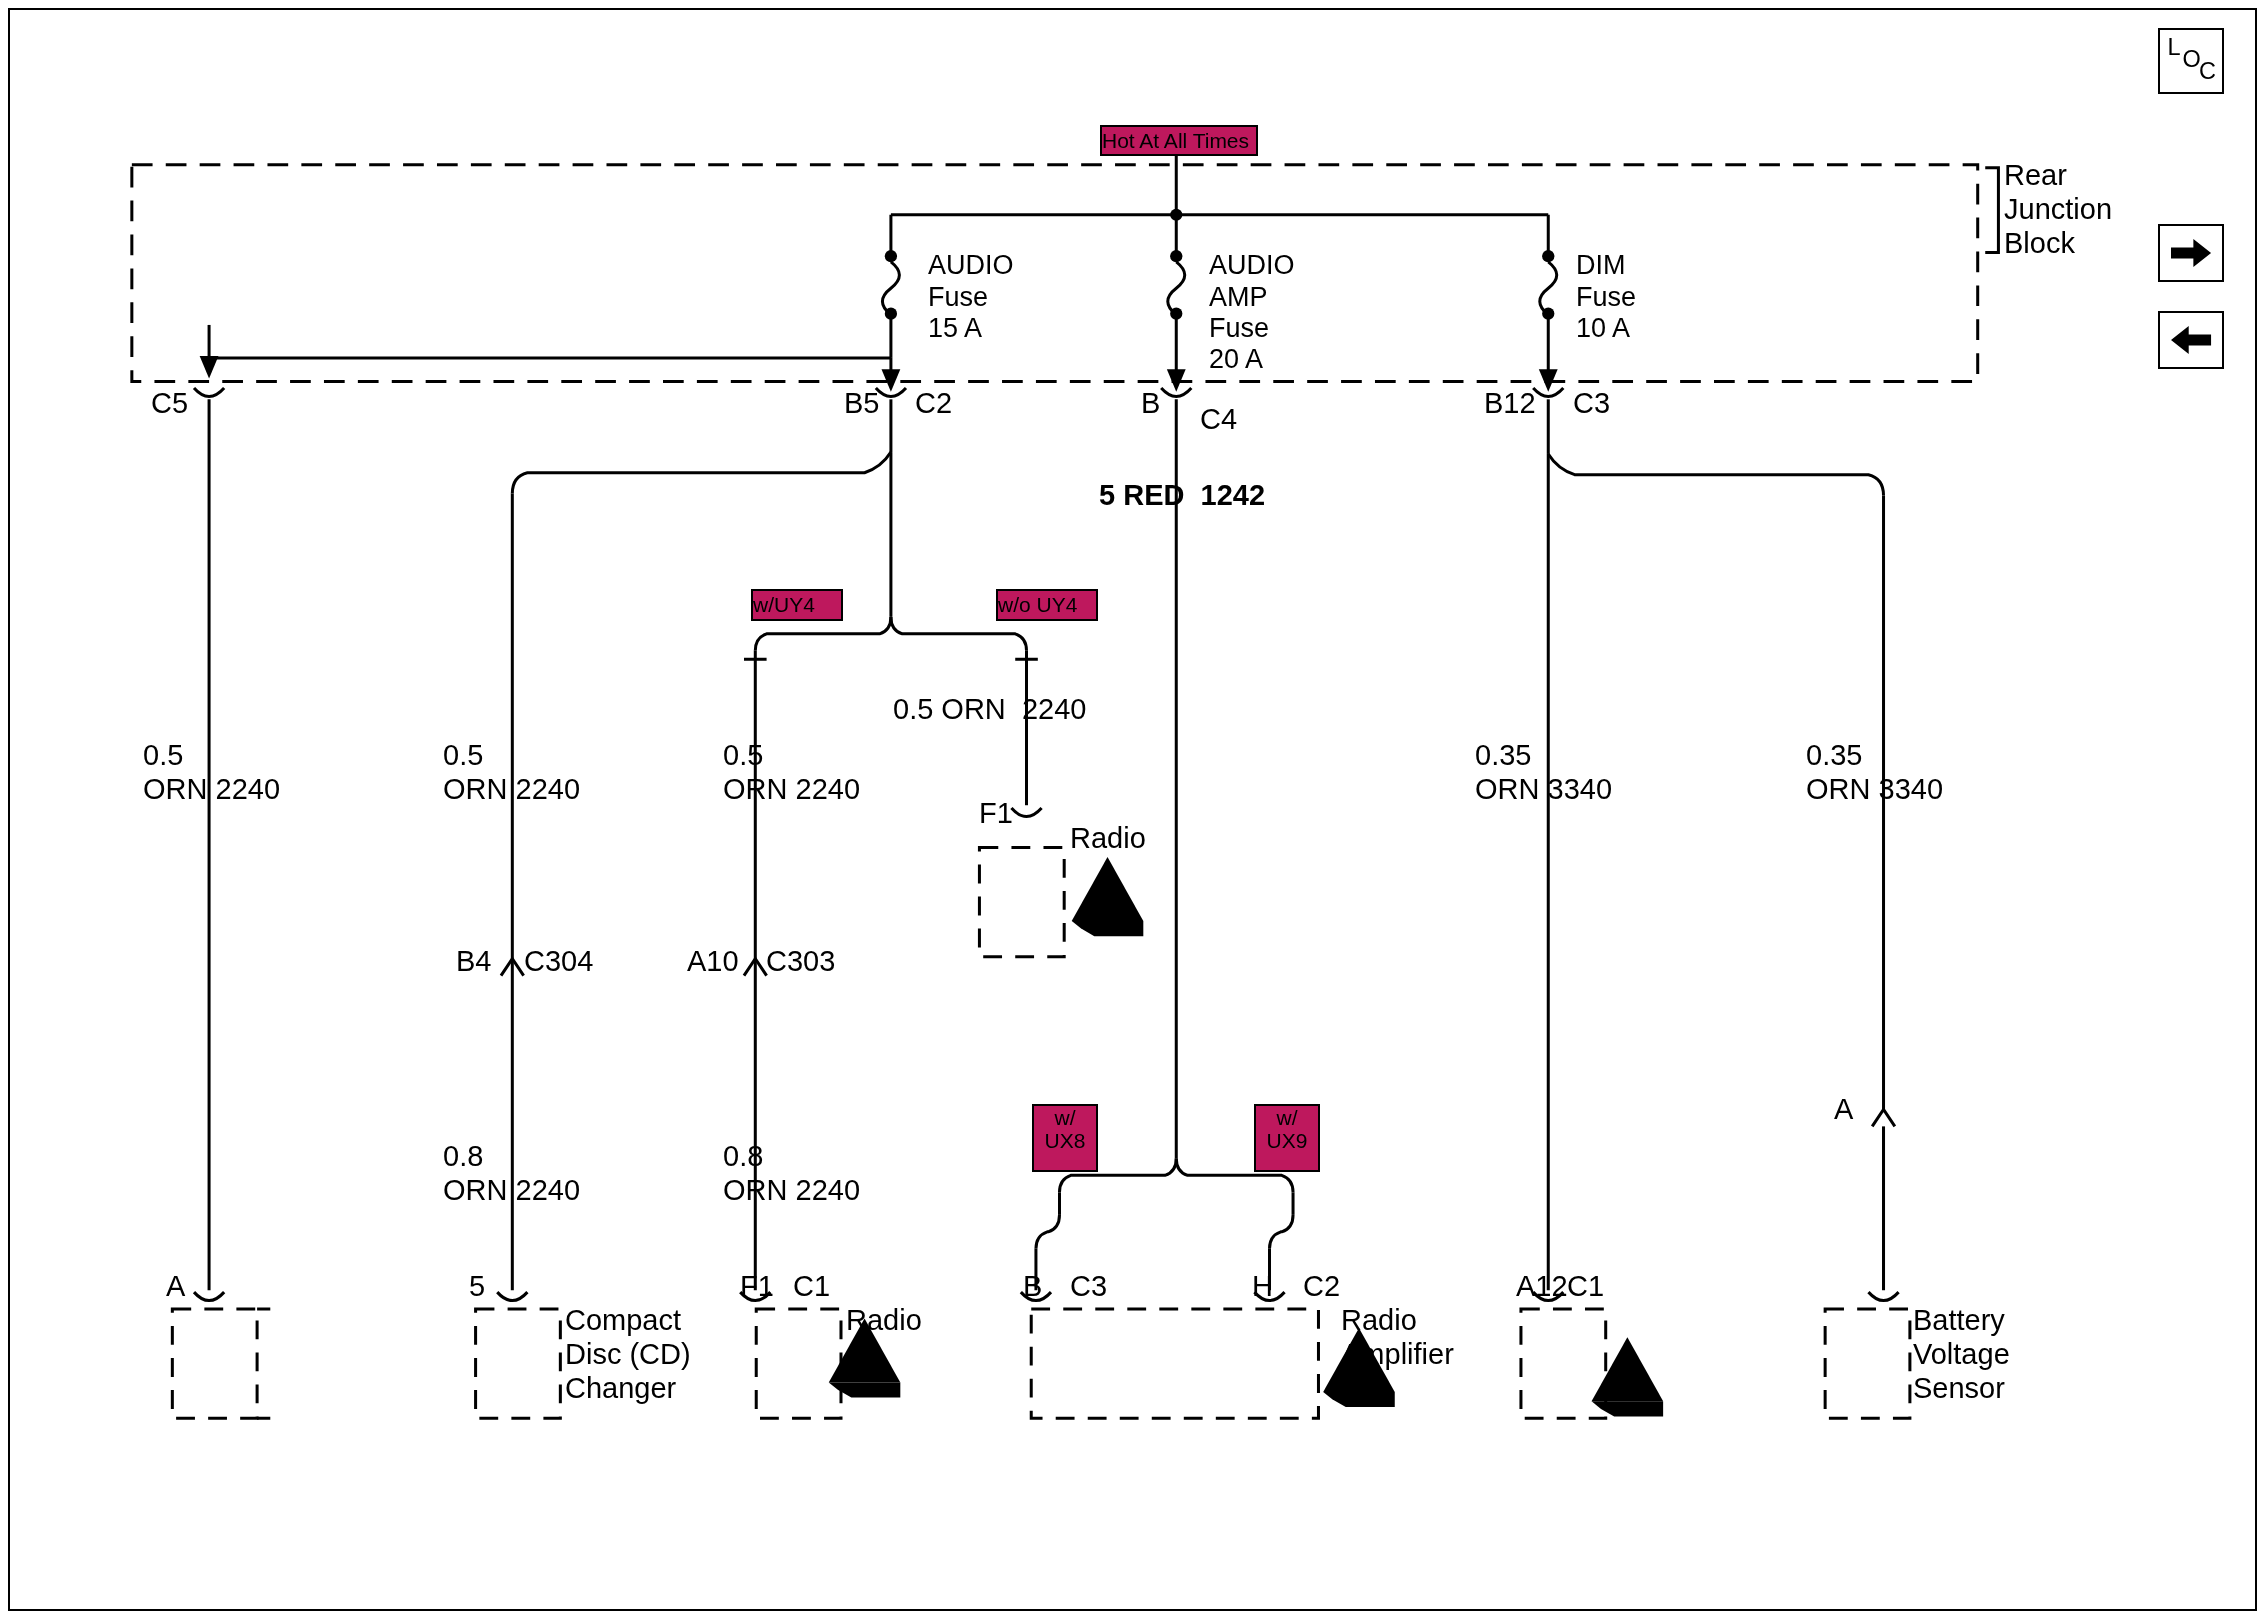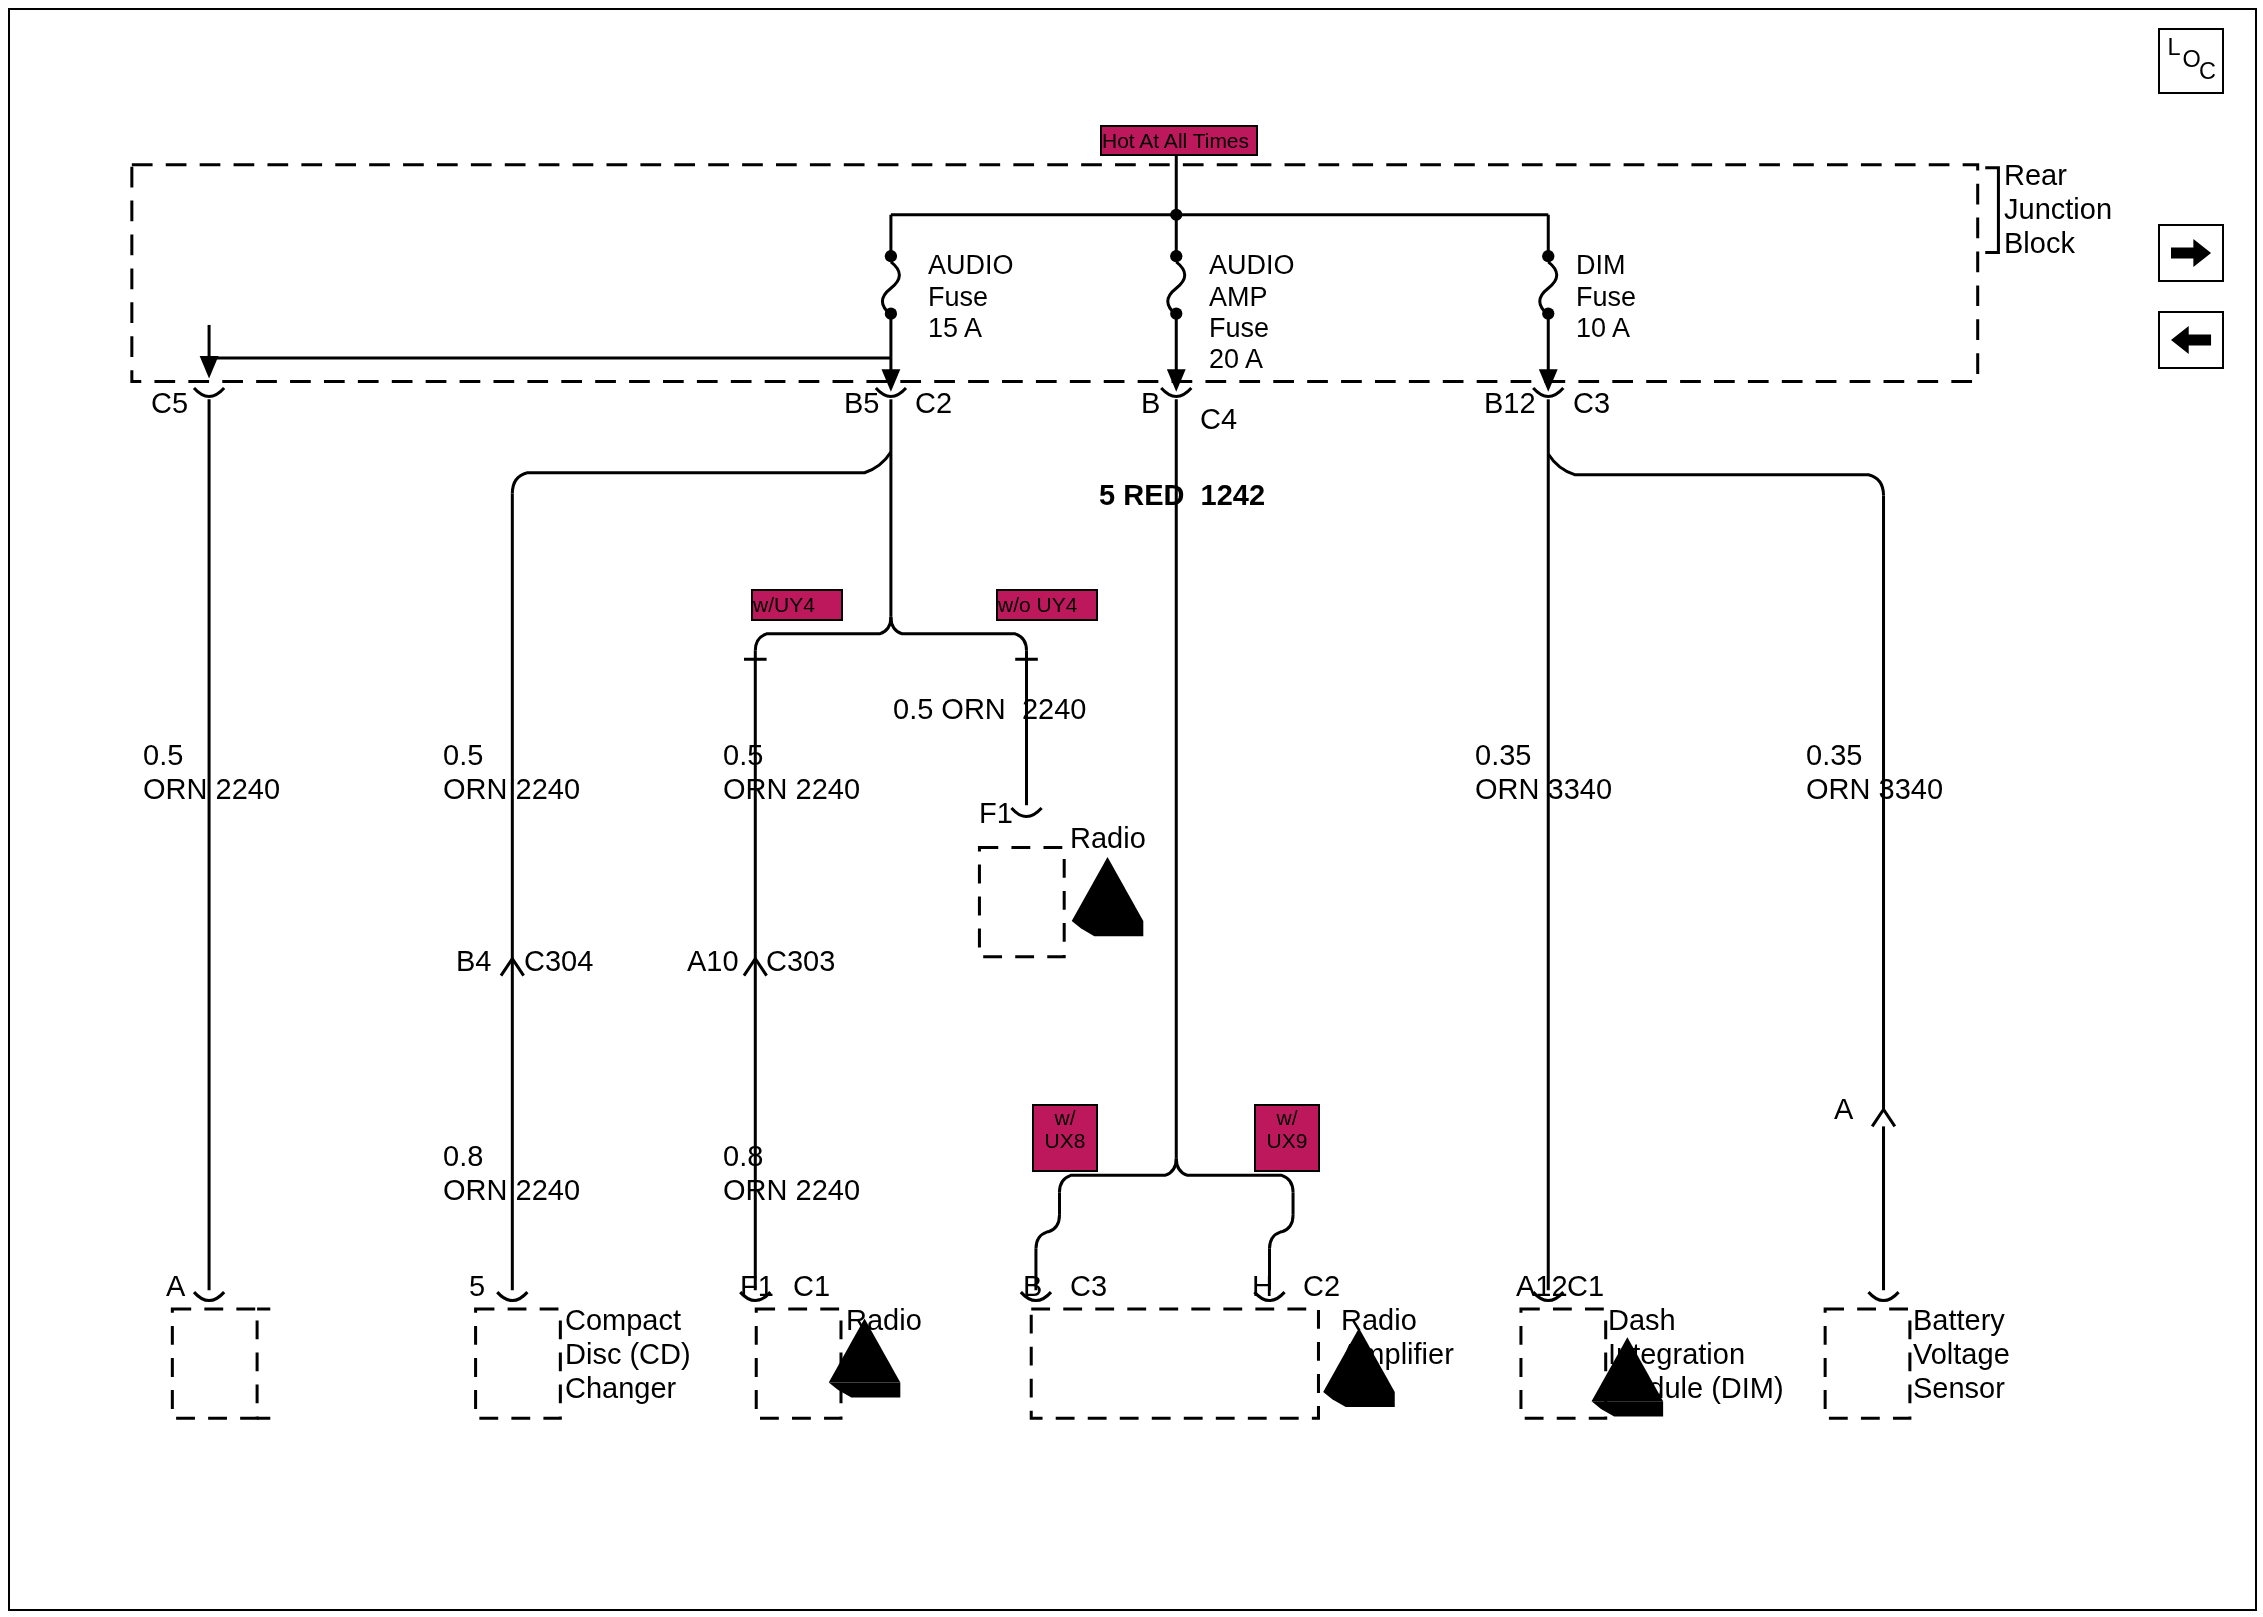--- a/index.html
+++ b/index.html
@@ -307,23 +307,20 @@
   <div class="lbl f30" style="left:1303px; top:1269px;">C2</div>
   <div class="lbl f30" style="left:1476px; top:1269px;margin-left:40px;">A12</div>
   <div class="lbl f30" style="left:1567px; top:1269px;">C1</div>
 
   <div class="lbl f30" style="left:565px; top:1303px; white-space:pre-line;">Compact
 Disc (CD)
 Changer</div>
   <div class="lbl f30" style="left:846px; top:1303px; white-space:pre-line;">Radio</div>
   <div class="lbl f30" style="left:1341px; top:1303px; white-space:pre-line;">Radio
 Amplifier</div>
-  <div class="lbl f30" style="left:1608px; top:1303px; white-space:pre-line;">Dash
-Integration
-Module (DIM)</div>
   <div class="lbl f30" style="left:1913px; top:1303px; white-space:pre-line;">Battery
 Voltage
 Sensor</div>
 
   <div class="locbox" style="left:2158px; top:28px; width:66px; height:66px;">
     <span class="loc-l">L</span>
     <span class="loc-o">O</span>
     <span class="loc-c">C</span>
   </div>
 

